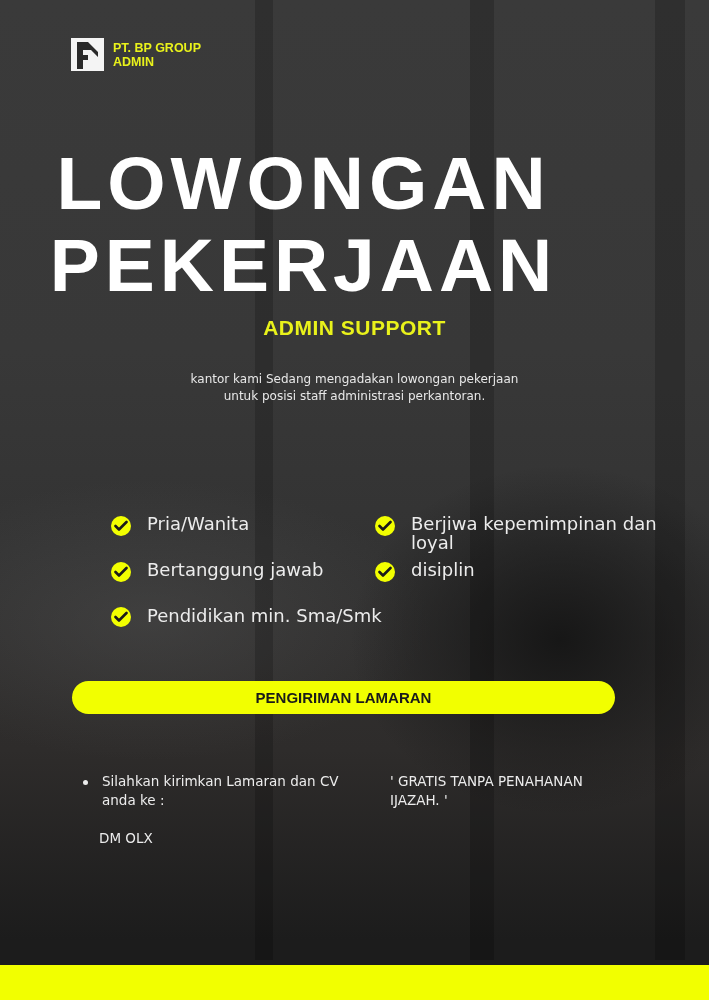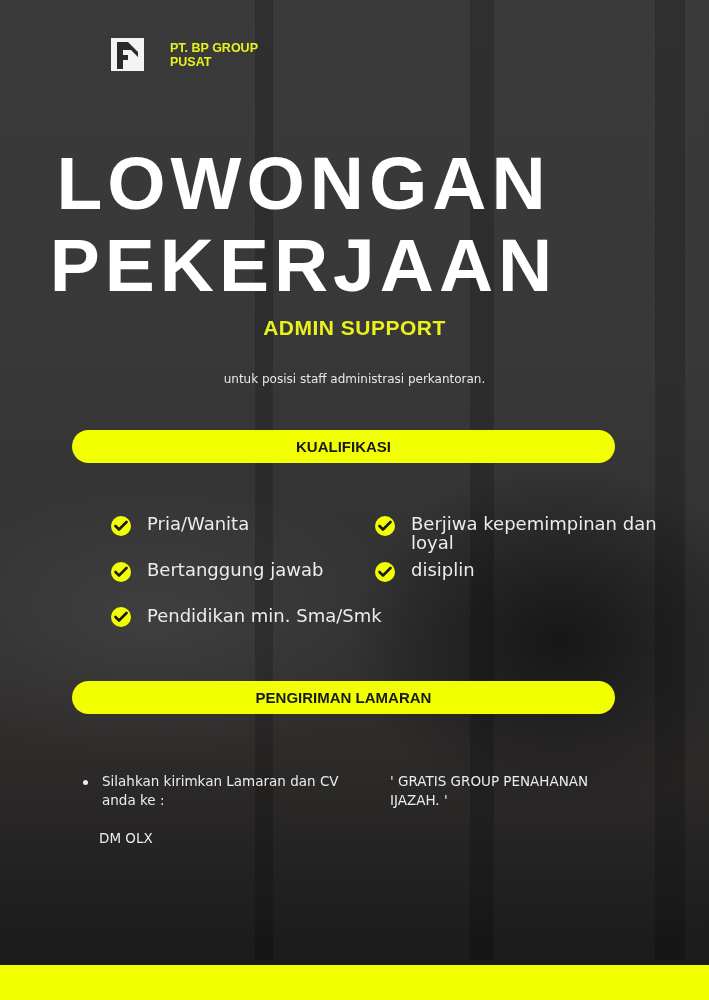--- a/index.html
+++ b/index.html
@@ -4,21 +4,21 @@
 <style>
   html, body { margin:0; padding:0; }
   body { width:709px; height:1000px; overflow:hidden; font-family:"DejaVu Sans", sans-serif; }
   .poster { position:relative; width:709px; height:1000px; overflow:hidden;
     background:
       radial-gradient(ellipse 300px 250px at 560px 640px, rgba(20,20,20,0.9), transparent 70%),
       radial-gradient(ellipse 400px 200px at 150px 620px, rgba(90,90,90,0.35), transparent 70%),
       linear-gradient(180deg, #3a3a3a 0%, #383838 35%, #333 55%, #2e2c2b 75%, #1c1c1c 94%);
   }
   .bgstripe { position:absolute; top:0; bottom:40px; width:18px; background:rgba(0,0,0,0.18); }
-  .logo { position:absolute; left:71px; top:38px; display:flex; align-items:center; gap:26px;margin-left:40px; }
+  .logo { position:absolute; left:71px; top:38px; display:flex; align-items:center; gap:9px; }
   .logo-mark { width:33px; height:33px; background:#f4f4f4; position:relative; }
   .logo-mark svg { position:absolute; left:0; top:0; }
   .logo-text { color:#e9f21b; font-weight:bold; font-size:12.5px; line-height:14px; font-family:"Liberation Sans", sans-serif; }
   .title { position:absolute; left:0; width:607px; text-align:center; color:#fff; font-family:"Liberation Sans", sans-serif; font-weight:bold; letter-spacing:5px; }
   .t1 { top:138px; font-size:75px; line-height:90px; }
   .t2 { top:220px; font-size:75px; line-height:90px; }
   .subtitle { position:absolute; top:316px; left:0; width:709px; text-align:center; color:#e9f21b; font-family:"Liberation Sans", sans-serif; font-weight:bold; font-size:21px; letter-spacing:0.5px; }
   .desc { position:absolute; top:371px; left:0; width:709px; text-align:center; color:#e8e8e8; font-size:12px; line-height:17px; }
   .pill { position:absolute; left:72px; width:543px; height:33px; background:#f2ff00; border-radius:17px; text-align:center; line-height:33px; font-family:"Liberation Sans", sans-serif; font-weight:bold; font-size:15px; color:#1a1a1a; }
   .pill1 { top:430px; }
@@ -40,33 +40,33 @@
 
   <div class="logo">
     <div class="logo-mark">
       <svg width="33" height="33" viewBox="0 0 33 33">
         <rect width="33" height="33" fill="#f4f4f4"></rect>
         <path d="M6 4 L6 31 L12 31 L12 22 L17 22 L17 17 L12 17 L12 12 L20 12 L27 19 L27 14 L17 4 Z" fill="#2a2a2a"></path>
       </svg>
     </div>
     <div class="logo-text">
       <div>PT. BP GROUP</div>
-      <div>PUSAT</div>
+      <div>ADMIN</div>
     </div>
   </div>
 
   <div class="title t1">LOWONGAN</div>
   <div class="title t2">PEKERJAAN</div>
   <div class="subtitle">ADMIN SUPPORT</div>
 
   <div class="desc">
+    <div>kantor kami Sedang mengadakan lowongan pekerjaan</div>
     <div>untuk posisi staff administrasi perkantoran.</div>
   </div>
 
-  <div class="pill pill1">KUALIFIKASI</div>
 
   <div>
     <div>
       <span class="check" style="left:111px;top:516px">
         <svg width="14" height="12" viewBox="0 0 14 12">
             <path d="M1.5 6 L5 9.5 L12.5 2" stroke="#1a1a1a" stroke-width="2.6" fill="none" stroke-linecap="round" stroke-linejoin="round"></path>
           </svg>
       </span>
       <span class="qtext" style="left:147px;top:514px">Pria/Wanita</span>
     </div>
@@ -105,18 +105,18 @@
     </div>
   </div>
 
   <div class="pill pill2">PENGIRIMAN LAMARAN</div>
 
   <div>
     <span class="bullet" style="left:83px;top:780px"></span>
     <span class="bullet-text" style="left:102px;top:772px">Silahkan kirimkan Lamaran dan CV</span>
     <span class="bullet-text" style="left:102px;top:791px">anda ke :</span>
     <span class="bullet-text" style="left:99px;top:829px">DM OLX</span>
-    <span class="bullet-text" style="left:390px;top:772px">' GRATIS GROUP PENAHANAN</span>
+    <span class="bullet-text" style="left:390px;top:772px">' GRATIS TANPA PENAHANAN</span>
     <span class="bullet-text" style="left:390px;top:791px">IJAZAH. '</span>
   </div>
 
   <div class="footer-bar"></div>
 </div>
 
 </body></html>

